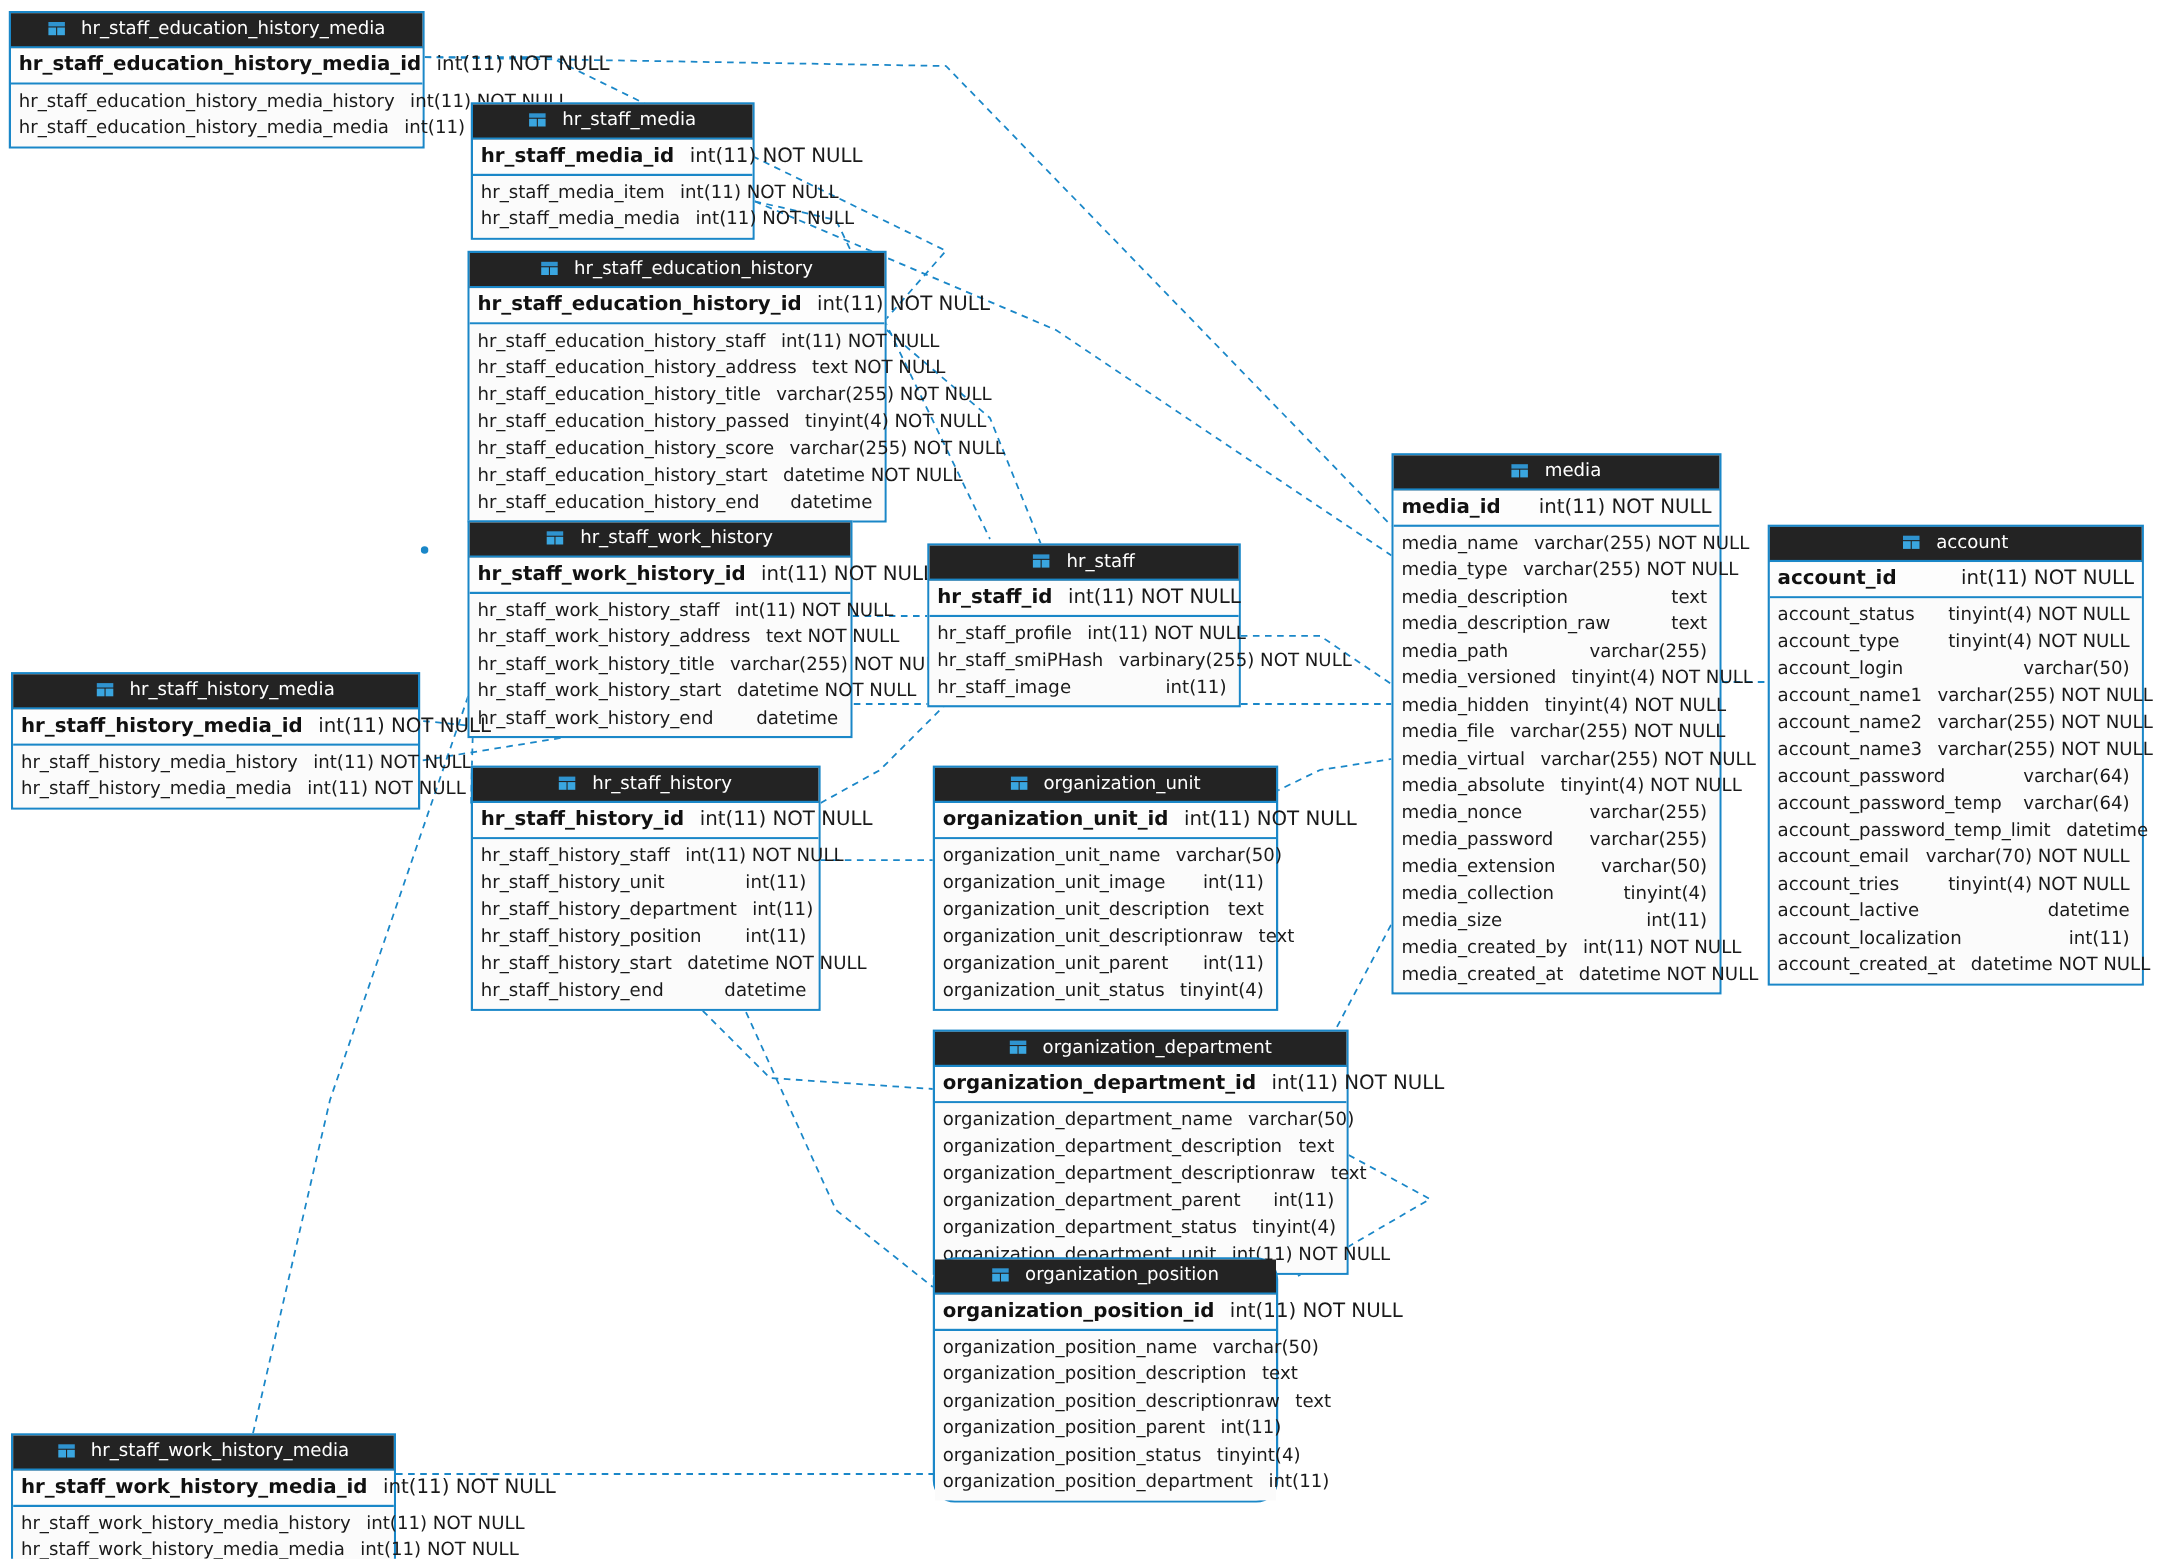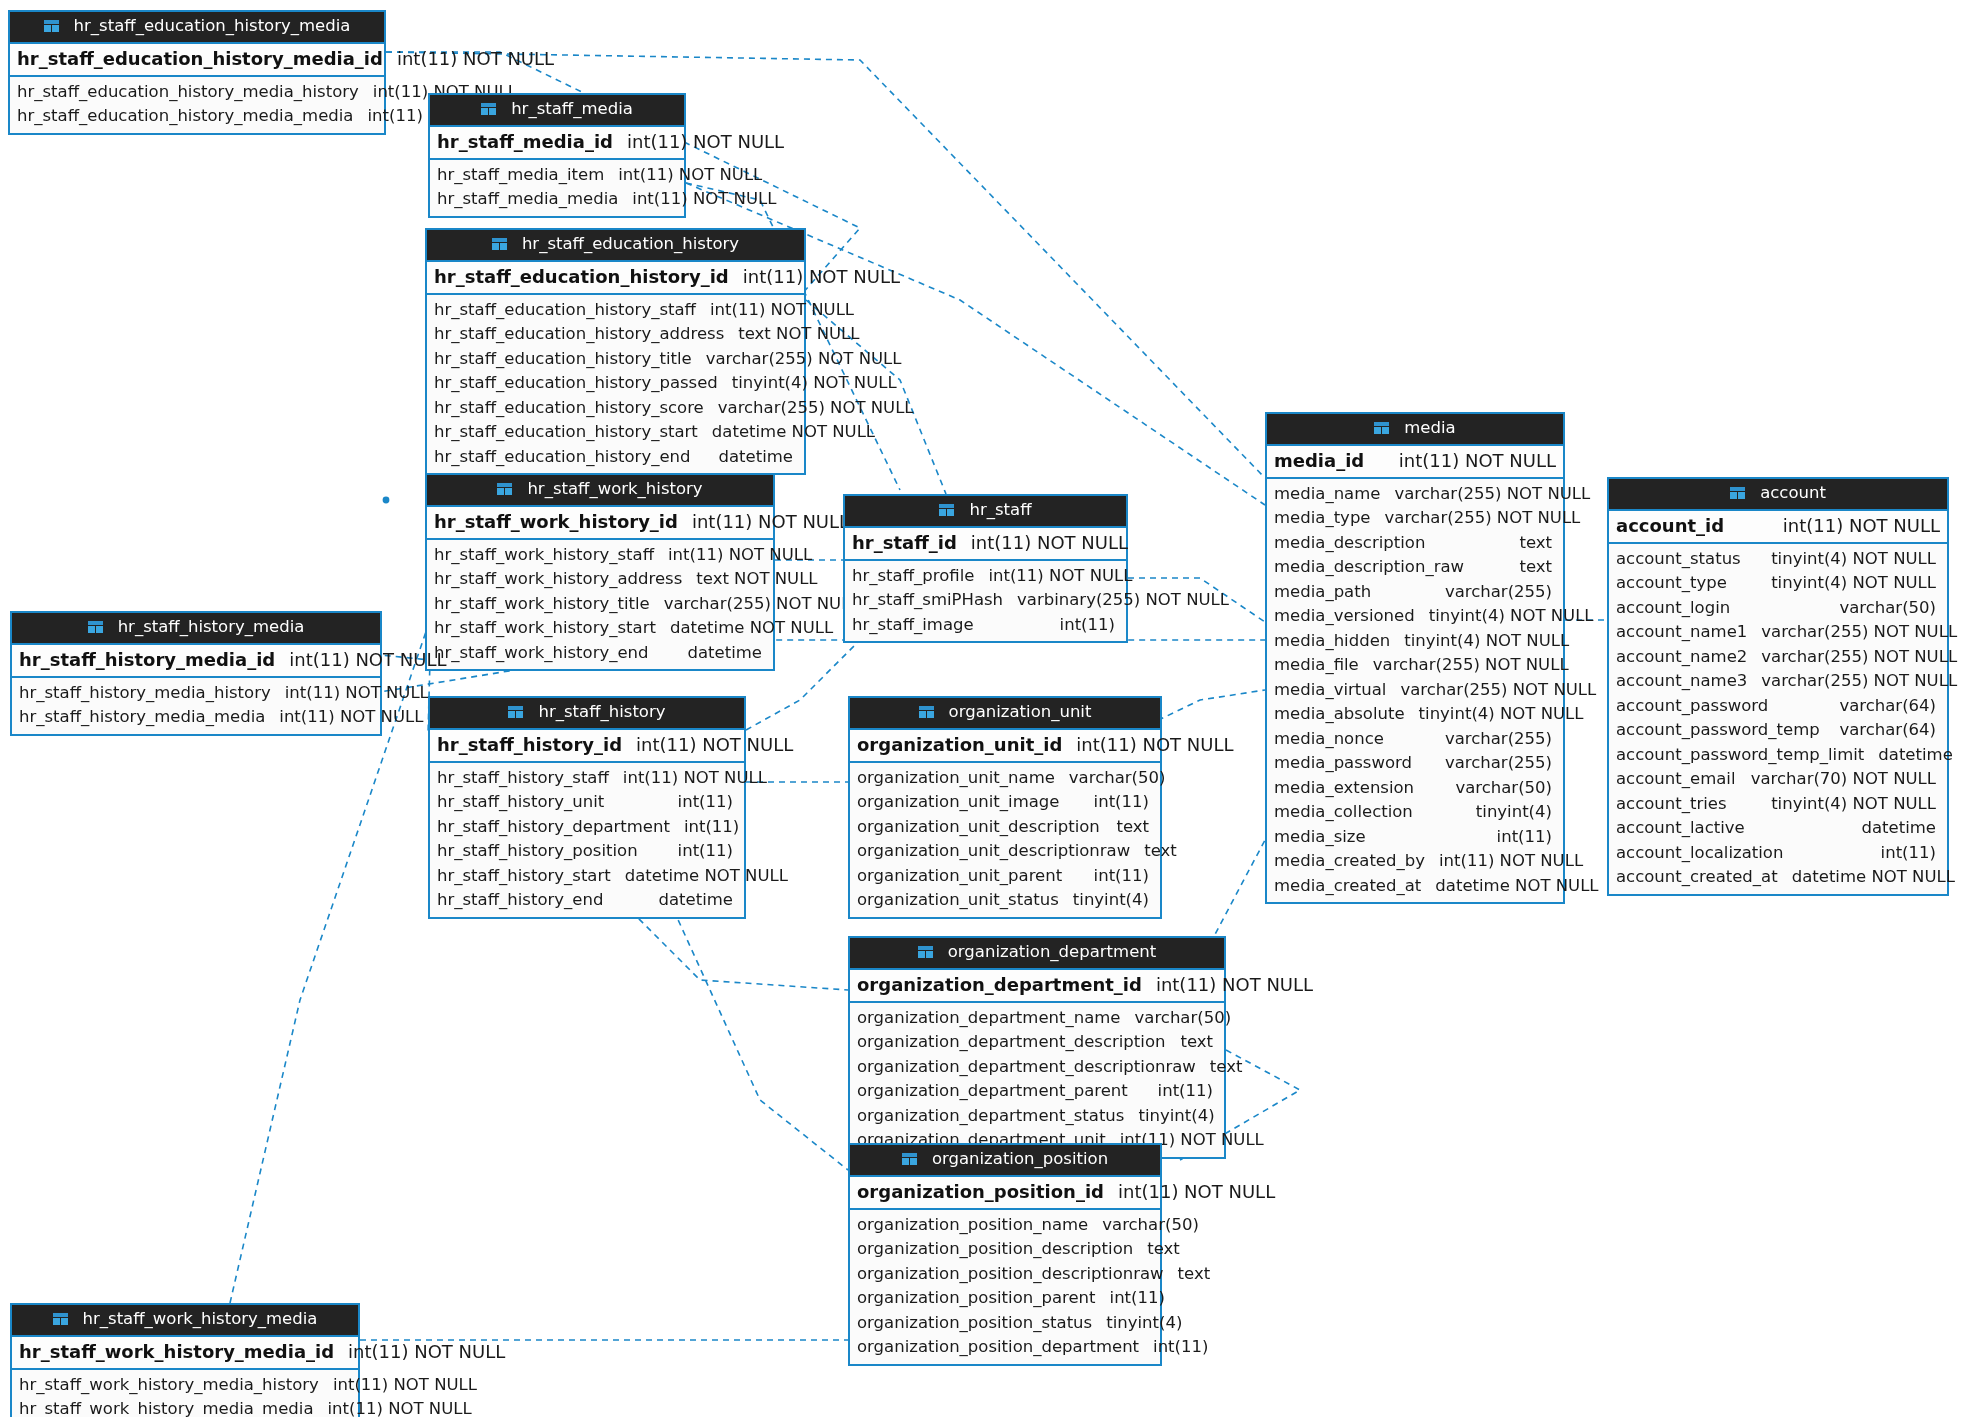--- a/index.html
+++ b/index.html
@@ -572,21 +572,21 @@
         <div class="col-row">
           <span class="colname">organization_department_status</span>
           <span class="coltype">tinyint(4)</span>
         </div>
         <div class="col-row">
           <span class="colname">organization_department_unit</span>
           <span class="coltype">int(11) NOT NULL</span>
         </div>
       </div>
     </div>
-    <div class="entity" style="left: 848px; top: 1143px; width: 314px;">
+    <div class="entity" style="left: 848px; top: 1143px; width: 314px; border-radius: 20px;">
       <div class="entity-header">
         <span class="table-icon">
           <i class="r1"></i>
           <i class="r2l"></i>
           <i class="r2r"></i>
         </span>
         <span>organization_position</span>
       </div>
       <div class="pk-row">
         <span class="colname">organization_position_id</span>

